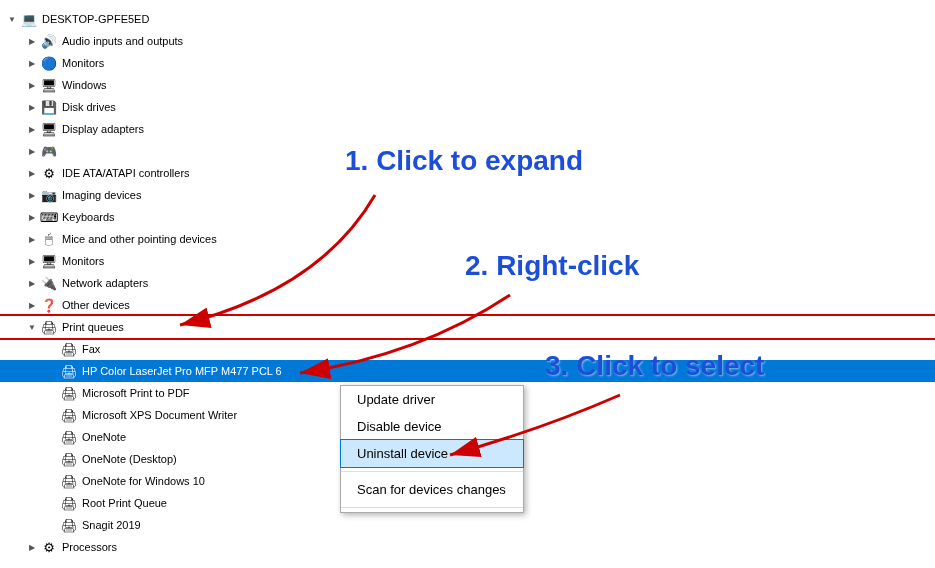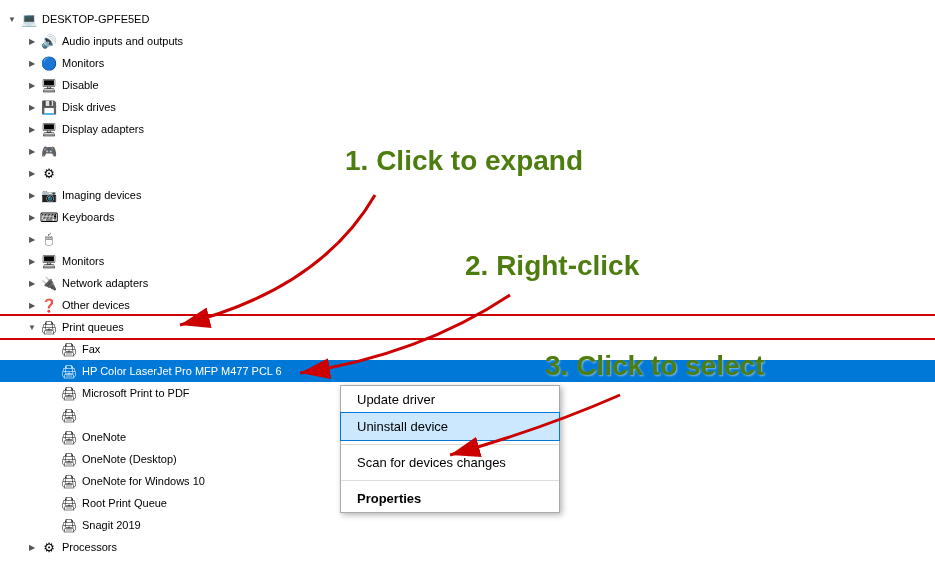--- a/index.html
+++ b/index.html
@@ -72,21 +72,21 @@
     .label {
       font-size: 11px;
     }
 
     
     .context-menu {
       position: absolute;
       background: #fff;
       border: 1px solid #aaa;
       box-shadow: 2px 2px 6px rgba(0,0,0,0.3);
-      width: 220px;
+      width: 184px;
       z-index: 100;
       top: 385px;
       left: 340px;
     }
 
     .context-menu-item {
       padding: 6px 16px;
       cursor: pointer;
       font-size: 13px;
     }
@@ -104,21 +104,21 @@
       height: 1px;
       background: #ddd;
       margin: 4px 0;
     }
 
     
     .annotation {
       position: absolute;
       font-size: 28px;
       font-weight: bold;
-      color: #4d7c0f;
+      color: #1d4ed8;
       text-shadow: 1px 1px 2px rgba(255,255,255,0.5);
       pointer-events: none;
       z-index: 200;
     }
 
     
     .arrow-svg {
       position: absolute;
       pointer-events: none;
       z-index: 150;
@@ -140,53 +140,55 @@
         <span class="label">Audio inputs and outputs</span>
       </div>
       <div class="tree-item" style="padding-left: 24px;">
         <span class="expand-btn collapsed"></span>
         <span class="icon">🔵</span>
         <span class="label">Monitors</span>
       </div>
       <div class="tree-item" style="padding-left: 24px;">
         <span class="expand-btn collapsed"></span>
         <span class="icon">🖥</span>
-        <span class="label">Disable</span>
+        <span class="label">Windows</span>
       </div>
       <div class="tree-item" style="padding-left: 24px;">
         <span class="expand-btn collapsed"></span>
         <span class="icon">💾</span>
         <span class="label">Disk drives</span>
       </div>
       <div class="tree-item" style="padding-left: 24px;">
         <span class="expand-btn collapsed"></span>
         <span class="icon">🖥</span>
         <span class="label">Display adapters</span>
       </div>
       <div class="tree-item" style="padding-left: 24px;">
         <span class="expand-btn collapsed"></span>
         <span class="icon">🎮</span>
       </div>
       <div class="tree-item" style="padding-left: 24px;">
         <span class="expand-btn collapsed"></span>
         <span class="icon">⚙</span>
+        <span class="label">IDE ATA/ATAPI controllers</span>
       </div>
       <div class="tree-item" style="padding-left: 24px;">
         <span class="expand-btn collapsed"></span>
         <span class="icon">📷</span>
         <span class="label">Imaging devices</span>
       </div>
       <div class="tree-item" style="padding-left: 24px;">
         <span class="expand-btn collapsed"></span>
         <span class="icon">⌨</span>
         <span class="label">Keyboards</span>
       </div>
       <div class="tree-item" style="padding-left: 24px;">
         <span class="expand-btn collapsed"></span>
         <span class="icon">🖱</span>
+        <span class="label">Mice and other pointing devices</span>
       </div>
       <div class="tree-item" style="padding-left: 24px;">
         <span class="expand-btn collapsed"></span>
         <span class="icon">🖥</span>
         <span class="label">Monitors</span>
       </div>
       <div class="tree-item" style="padding-left: 24px;">
         <span class="expand-btn collapsed"></span>
         <span class="icon">🔌</span>
         <span class="label">Network adapters</span>
@@ -212,20 +214,21 @@
         <span class="label">HP Color LaserJet Pro MFP M477 PCL 6</span>
       </div>
       <div class="tree-item" style="padding-left: 44px;">
         <span class="expand-btn empty"></span>
         <span class="icon">🖨</span>
         <span class="label">Microsoft Print to PDF</span>
       </div>
       <div class="tree-item" style="padding-left: 44px;">
         <span class="expand-btn empty"></span>
         <span class="icon">🖨</span>
+        <span class="label">Microsoft XPS Document Writer</span>
       </div>
       <div class="tree-item" style="padding-left: 44px;">
         <span class="expand-btn empty"></span>
         <span class="icon">🖨</span>
         <span class="label">OneNote</span>
       </div>
       <div class="tree-item" style="padding-left: 44px;">
         <span class="expand-btn empty"></span>
         <span class="icon">🖨</span>
         <span class="label">OneNote (Desktop)</span>
@@ -248,25 +251,25 @@
       <div class="tree-item" style="padding-left: 24px;">
         <span class="expand-btn collapsed"></span>
         <span class="icon">⚙</span>
         <span class="label">Processors</span>
       </div>
     </div>
 </div>
 
 <div class="context-menu" id="context-menu">
 <div class="context-menu-item">Update driver</div>
+    <div class="context-menu-item">Disable device</div>
     <div class="context-menu-item active-item">Uninstall device</div>
     <div class="context-menu-divider"></div>
     <div class="context-menu-item">Scan for devices changes</div>
     <div class="context-menu-divider"></div>
-    <div class="context-menu-item bold-item">Properties</div>
   </div>
 
 <div class="annotation" style="top: 145px; left: 345px;">1. Click to expand</div>
 <div class="annotation" style="top: 250px; left: 465px;">2. Right-click</div>
 <div class="annotation" style="top: 350px; left: 545px;">3. Click to select</div>
 
 <svg class="arrow-svg" width="935" height="568" style="top:0;left:0;">
 
   <defs>
     <marker id="arrowhead-red" markerWidth="10" markerHeight="7" refX="10" refY="3.5" orient="auto">

